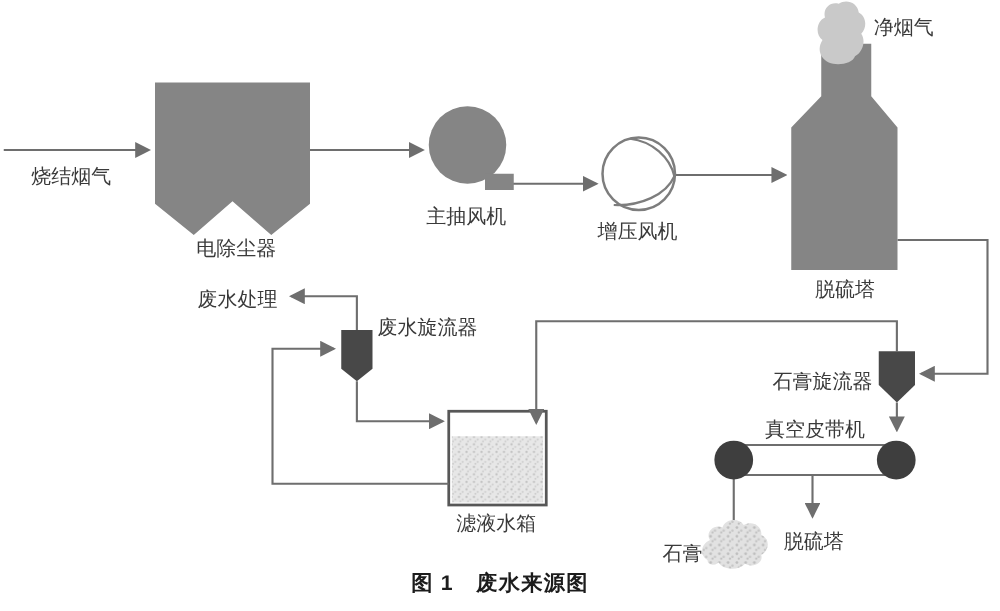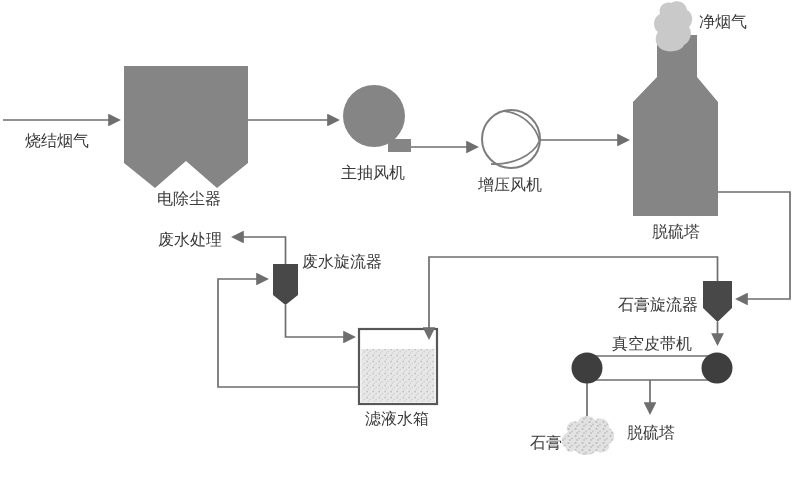--- a/index.html
+++ b/index.html
@@ -99,13 +99,14 @@
     <text x="676" y="237" text-anchor="middle">脱硫塔</text>
     <text x="190" y="245" text-anchor="middle">废水处理</text>
     <text x="302" y="267" text-anchor="start">废水旋流器</text>
     <text x="698" y="310" text-anchor="end">石膏旋流器</text>
     <text x="652" y="349" text-anchor="middle">真空皮带机</text>
     <text x="397" y="424" text-anchor="middle">滤液水箱</text>
     <text x="546" y="448" text-anchor="middle">石膏</text>
     <text x="651" y="438" text-anchor="middle">脱硫塔</text>
   </svg>
 
+  <div class="caption">图 1　废水来源图</div>
 </div>
 
 </body></html>

